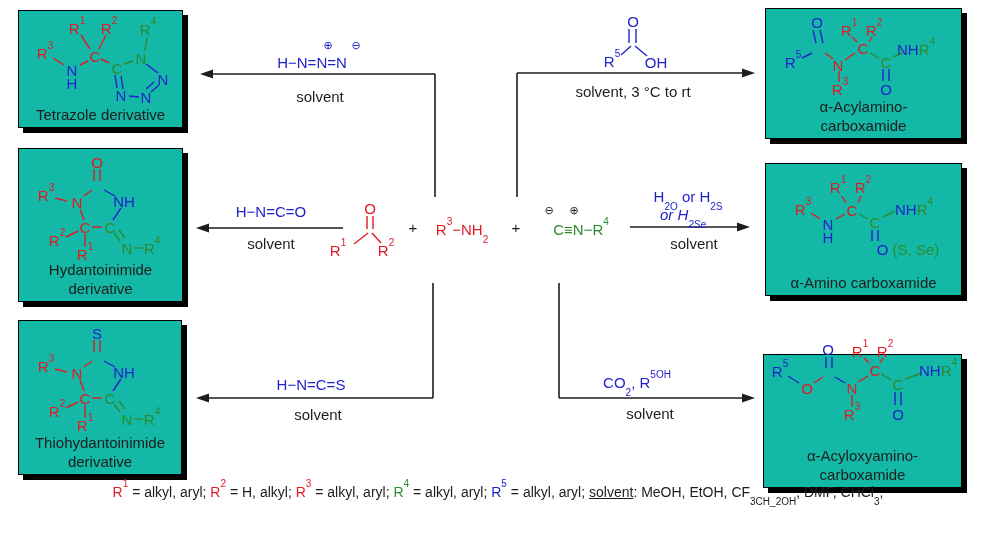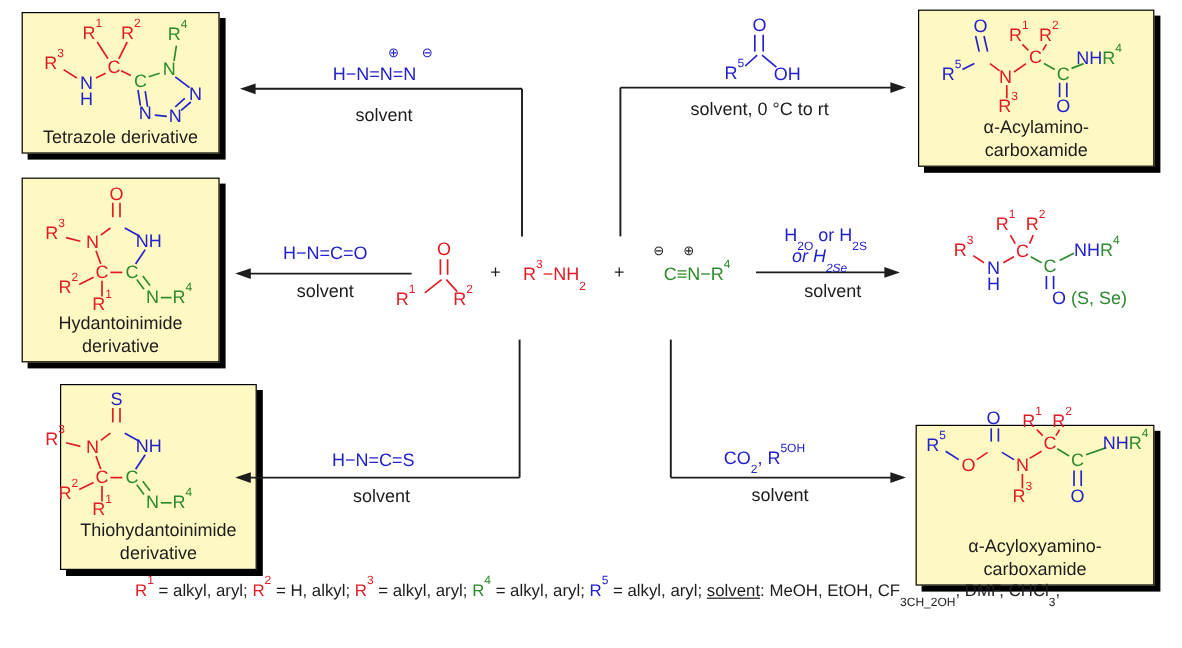--- a/index.html
+++ b/index.html
@@ -1,23 +1,23 @@
 <!DOCTYPE html>
 <html><head>
 <meta charset="utf-8">
 <style>
   html,body{margin:0;padding:0;background:#fff;}
   body{width:985px;height:540px;position:relative;overflow:hidden;
        font-family:"Liberation Sans",sans-serif;}
   .scene{position:absolute;left:0;top:0;width:985px;height:540px;}
-  .pbox{position:absolute;background:#fef9c3;border:1.6px solid #000;
+  .pbox{position:absolute;background:#14b8a6;border:1.6px solid #000;
         box-shadow:5px 5px 0 #000;z-index:1;}
   .b1{left:18px;top:10px;width:163px;height:116px;}
   .b2{left:18px;top:148px;width:163px;height:152px;}
-  .b3{left:18px;top:320px;width:162px;height:153px;margin-left:32px;}
+  .b3{left:18px;top:320px;width:162px;height:153px;}
   .b4{left:765px;top:8px;width:195px;height:129px;}
   .b5{left:765px;top:163px;width:195px;height:131px;}
   .b6{left:763px;top:330px;width:197px;height:132px;margin-top:24px;}
   .box-title{position:absolute;bottom:3px;left:0;width:100%;text-align:center;
              white-space:pre-line;font-size:15px;line-height:19px;color:#1d1d1d;}
   #bonds{position:absolute;left:0;top:0;z-index:2;pointer-events:none;}
   #labels{position:absolute;left:0;top:0;width:985px;height:540px;z-index:3;}
   .lbl{position:absolute;transform:translate(-50%,-50%);font-size:15px;
        line-height:1;white-space:nowrap;}
   .lbl sup{font-size:10px;position:relative;top:-4px;line-height:0;}
@@ -36,20 +36,23 @@
     <div class="box-title">Hydantoinimide
 derivative</div>
   </div>
   <div class="pbox b3">
     <div class="box-title">Thiohydantoinimide
 derivative</div>
   </div>
   <div class="pbox b4">
     <div class="box-title">α-Acylamino-
 carboxamide</div>
+  </div>
+  <div class="pbox b5">
+    <div class="box-title">α-Amino carboxamide</div>
   </div>
   <div class="pbox b6">
     <div class="box-title">α-Acyloxyamino-
 carboxamide</div>
   </div>
 
   <svg id="bonds" width="985" height="540">
       <line x1="207" y1="74" x2="435" y2="74" stroke="#1d1d1d" stroke-width="1.6"></line>
       <line x1="435" y1="74" x2="435" y2="197" stroke="#1d1d1d" stroke-width="1.6"></line>
       <line x1="202" y1="228" x2="343" y2="228" stroke="#1d1d1d" stroke-width="1.6"></line>
@@ -162,21 +165,21 @@
       <div class="lbl" style="left: 328px; top: 45px; font-size: 11px;"><span style="color: rgb(34, 34, 204);">⊕</span></div>
       <div class="lbl" style="left: 356px; top: 45px; font-size: 11px;"><span style="color: rgb(34, 34, 204);">⊖</span></div>
       <div class="lbl" style="left: 320px; top: 96px;"><span style="color: rgb(29, 29, 29);">solvent</span></div>
       <div class="lbl" style="left: 271px; top: 211px;"><span style="color: rgb(34, 34, 204);">H−N=C=O</span></div>
       <div class="lbl" style="left: 271px; top: 243px;"><span style="color: rgb(29, 29, 29);">solvent</span></div>
       <div class="lbl" style="left: 311px; top: 384px;"><span style="color: rgb(34, 34, 204);">H−N=C=S</span></div>
       <div class="lbl" style="left: 318px; top: 414px;"><span style="color: rgb(29, 29, 29);">solvent</span></div>
       <div class="lbl" style="left: 633px; top: 21px;"><span style="color: rgb(34, 34, 204);">O</span></div>
       <div class="lbl" style="left: 612px; top: 61px;"><span style="color: rgb(34, 34, 204);">R<sup>5</sup></span></div>
       <div class="lbl" style="left: 656px; top: 62px;"><span style="color: rgb(34, 34, 204);">OH</span></div>
-      <div class="lbl" style="left: 633px; top: 91px;"><span style="color: rgb(29, 29, 29);">solvent, 0 °C to rt</span></div>
+      <div class="lbl" style="left: 633px; top: 91px;"><span style="color: rgb(29, 29, 29);">solvent, 3 °C to rt</span></div>
       <div class="lbl" style="left: 688px; top: 196px;"><span style="color: rgb(34, 34, 204);">H<sub>2O</sub> or H<sub>2S</sub></span></div>
       <div class="lbl" style="left: 683px; top: 214px;"><span style="color: rgb(34, 34, 204); font-style: italic;">or H<sub>2Se</sub></span></div>
       <div class="lbl" style="left: 694px; top: 243px;"><span style="color: rgb(29, 29, 29);">solvent</span></div>
       <div class="lbl" style="left: 637px; top: 382px;"><span style="color: rgb(34, 34, 204);">CO<sub>2</sub>, R<sup>5OH</sup></span></div>
       <div class="lbl" style="left: 650px; top: 413px;"><span style="color: rgb(29, 29, 29);">solvent</span></div>
       <div class="lbl" style="left: 77px; top: 28px;"><span style="color: rgb(224, 27, 36);">R<sup>1</sup></span></div>
       <div class="lbl" style="left: 109px; top: 28px;"><span style="color: rgb(224, 27, 36);">R<sup>2</sup></span></div>
       <div class="lbl" style="left: 148px; top: 29px;"><span style="color: rgb(45, 139, 45);">R<sup>4</sup></span></div>
       <div class="lbl" style="left: 45px; top: 53px;"><span style="color: rgb(224, 27, 36);">R<sup>3</sup></span></div>
       <div class="lbl" style="left: 95px; top: 56px;"><span style="color: rgb(224, 27, 36);">C</span></div>

